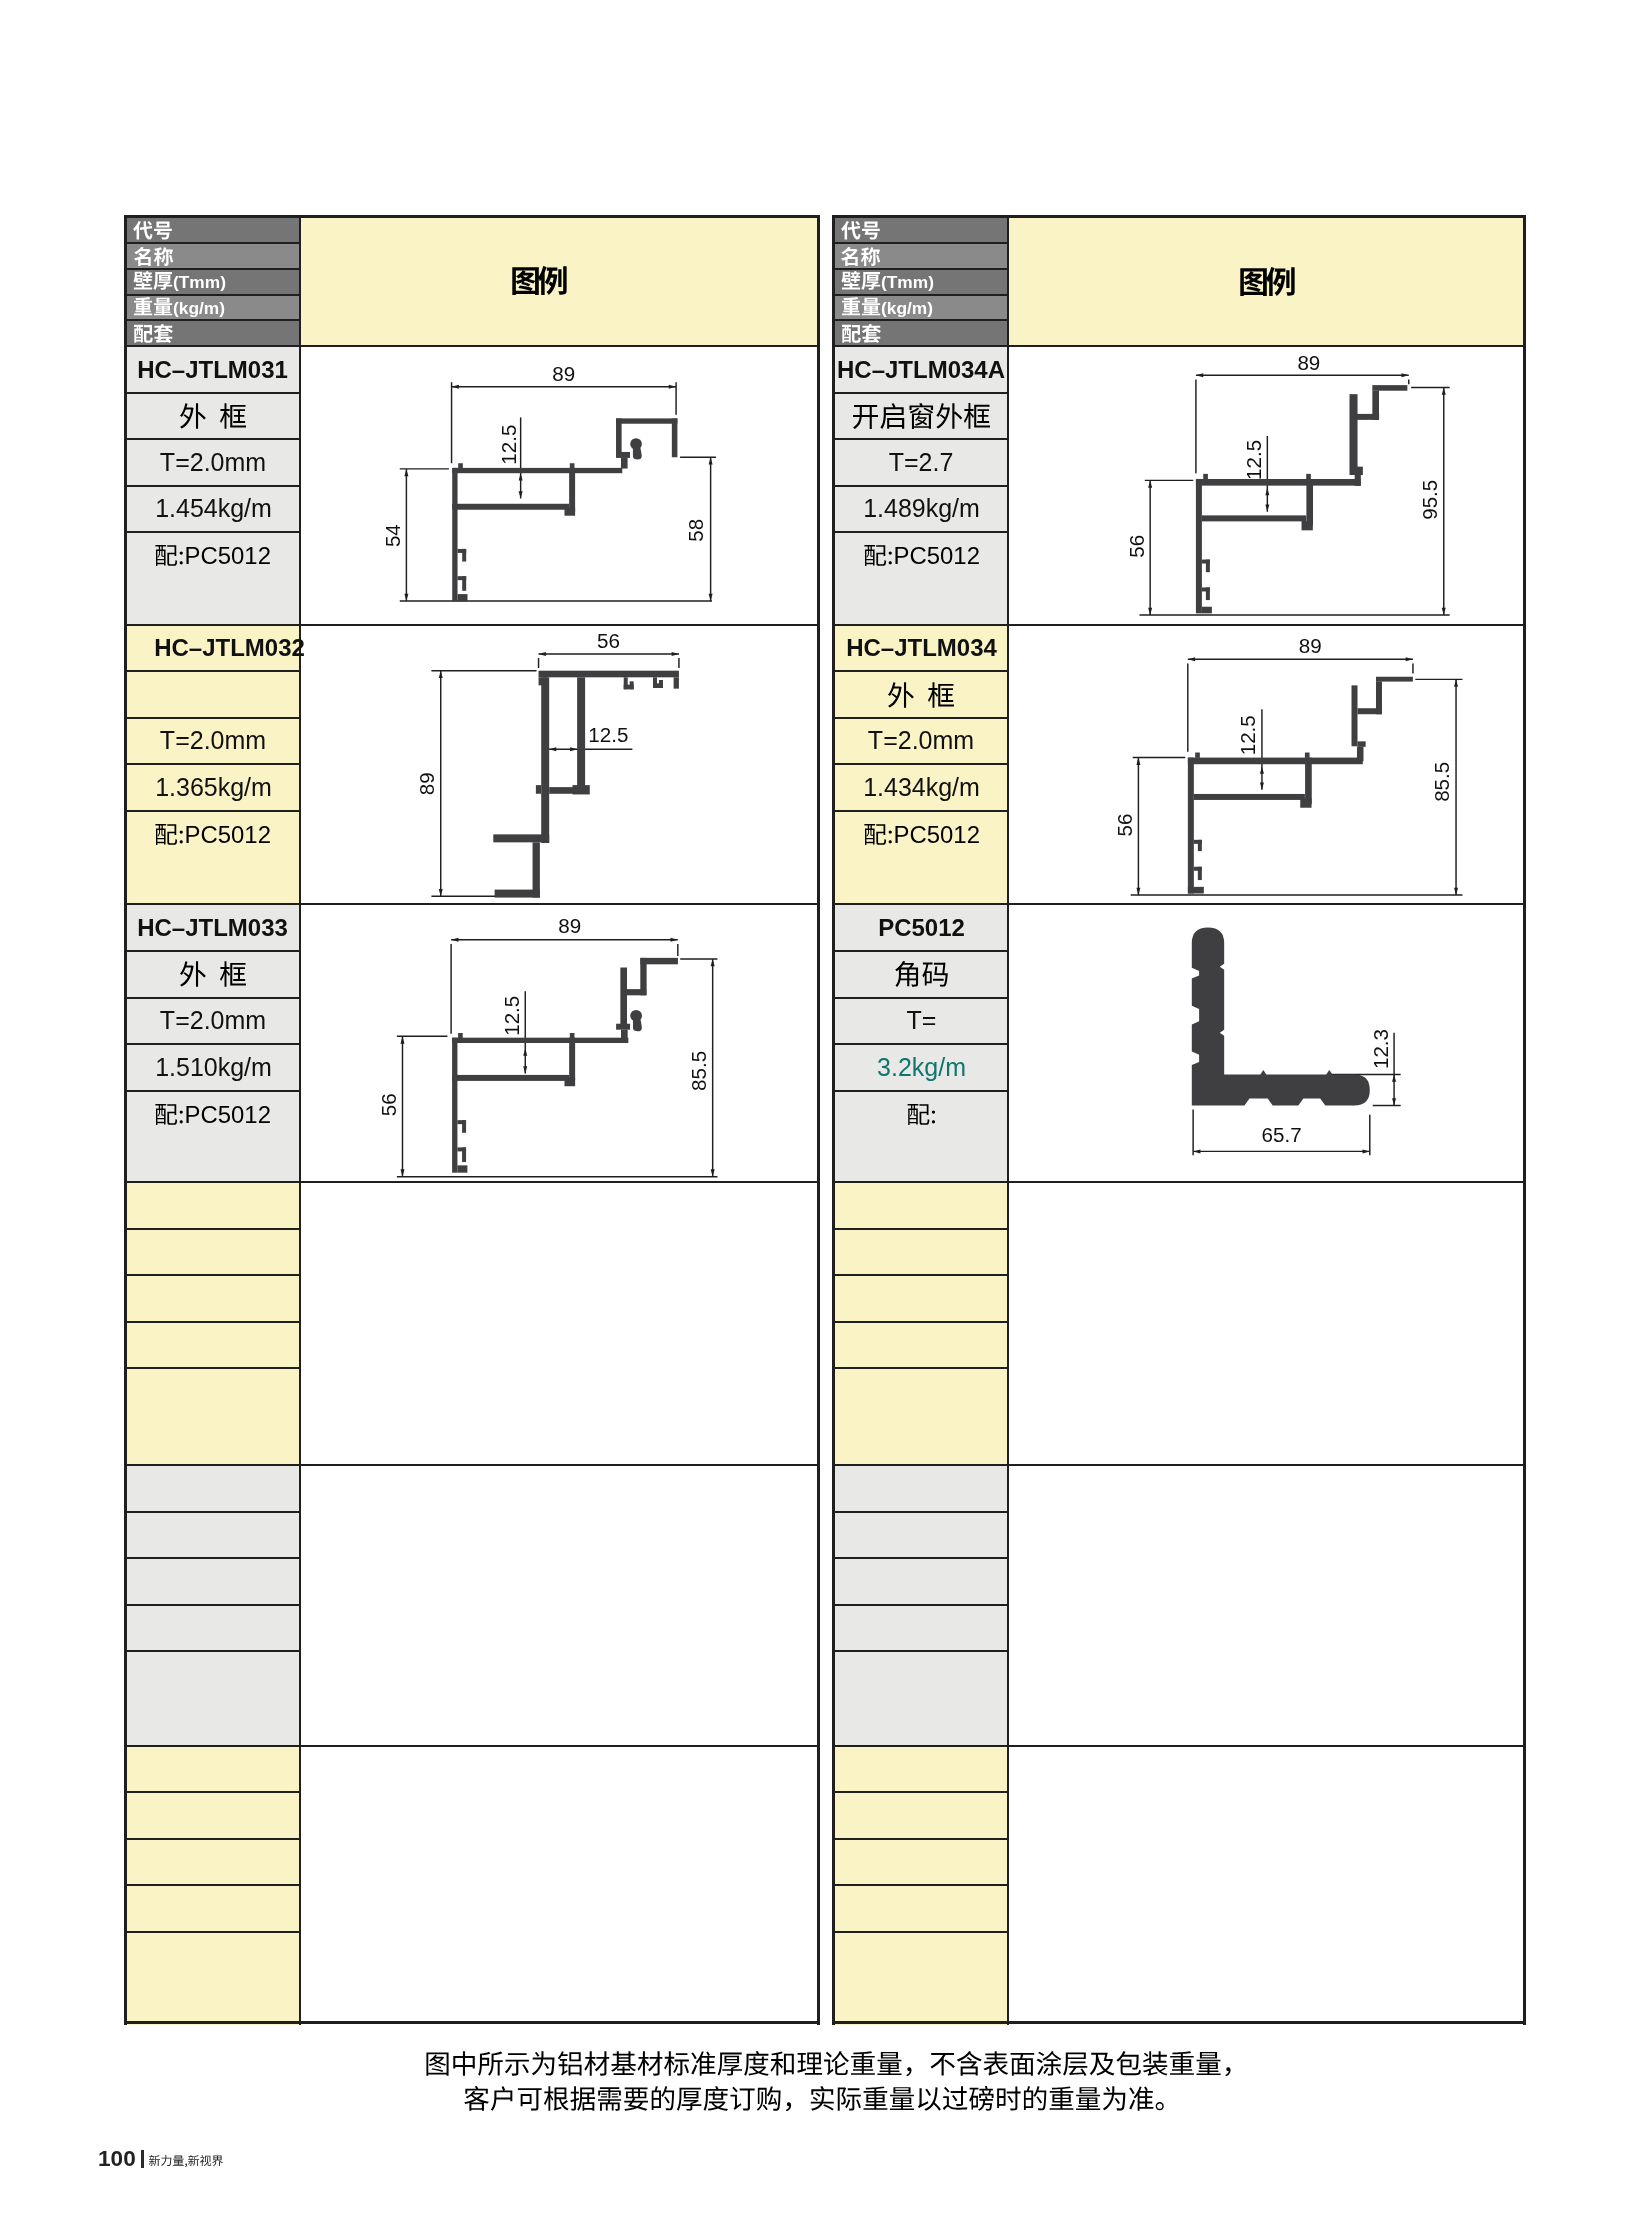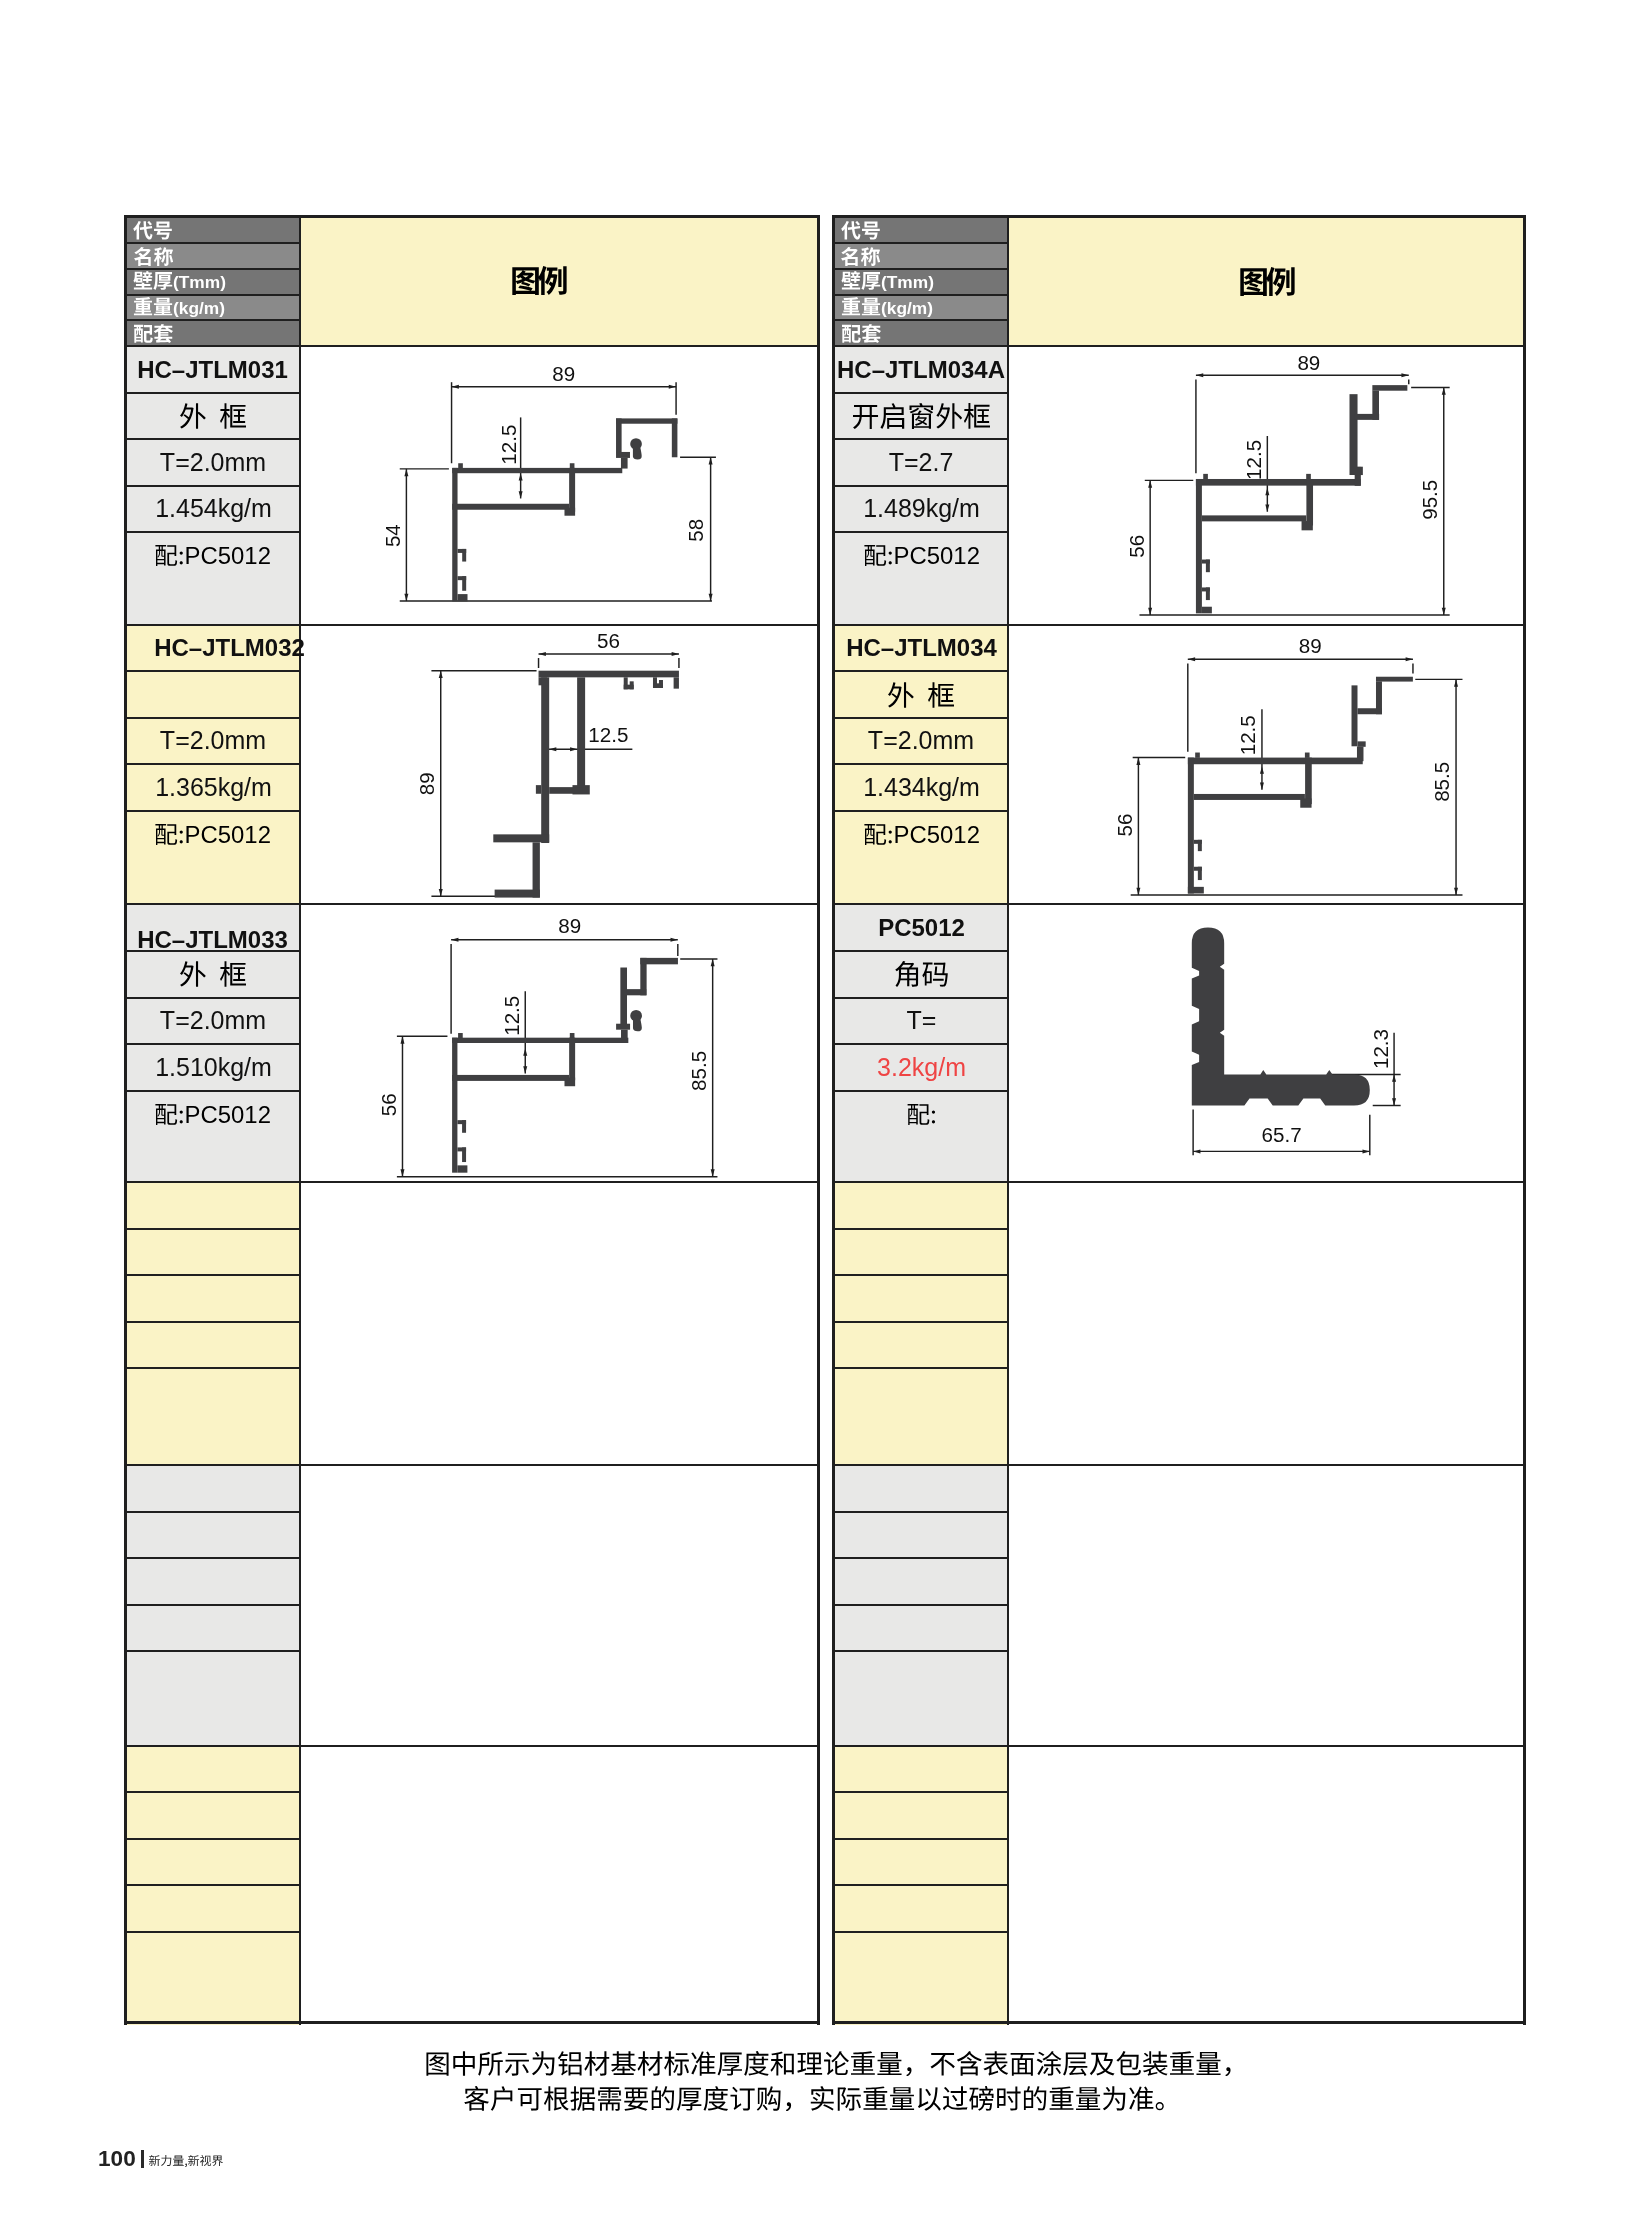--- a/index.html
+++ b/index.html
@@ -152,21 +152,21 @@
     <path fill="#000" d="M19.9 -28.6V-26H30.9V-17.3H20.1V-1.7C20.1 1.7 21.1 2.5 24.4 2.5C25.1 2.5 29.7 2.5 30.5 2.5C33.7 2.5 34.5 0.9 34.8 -5C34.1 -5.2 33 -5.7 32.3 -6.2C32.1 -1 31.9 -0 30.3 -0C29.3 -0 25.5 -0 24.7 -0C23 -0 22.7 -0.3 22.7 -1.7V-14.7H30.9V-12.2H33.5V-28.6ZM5.1 -5.7H15.1V-1.9H5.1ZM5.1 -7.7V-19.9H7.6V-17.1C7.6 -15.1 7.2 -12.8 5.1 -10.9C5.5 -10.7 6.1 -10.2 6.3 -9.9C8.6 -12 9.1 -14.8 9.1 -17V-19.9H11.1V-13.1C11.1 -11.4 11.6 -11.1 13 -11.1C13.2 -11.1 14.5 -11.1 14.8 -11.1H15.1V-7.7ZM2.1 -28.8V-26.4H7.2V-22.2H3V2.7H5.1V0.3H15.1V2.2H17.4V-22.2H13.3V-26.4H18.2V-28.8ZM9.2 -22.2V-26.4H11.3V-22.2ZM12.7 -19.9H15.1V-12.6L15 -12.7C14.9 -12.6 14.9 -12.6 14.5 -12.6C14.2 -12.6 13.3 -12.6 13.1 -12.6C12.7 -12.6 12.7 -12.7 12.7 -13.1Z M41 -14C42.3 -14 43.4 -15 43.4 -16.6C43.4 -18 42.3 -19.1 41 -19.1C39.7 -19.1 38.6 -18 38.6 -16.6C38.6 -15 39.7 -14 41 -14ZM41 0.5C42.3 0.5 43.4 -0.5 43.4 -2C43.4 -3.5 42.3 -4.5 41 -4.5C39.7 -4.5 38.6 -3.5 38.6 -2C38.6 -0.5 39.7 0.5 41 0.5Z"></path>
     <text x="46" y="0" font-family="Liberation Sans, sans-serif" font-size="36" font-weight="normal" fill="#000">PC5012</text>
   </svg>
 <div class="cell" style="left:134px;top:631px;width:157px;height:33px;font-size:24px;font-weight:bold;color:#111;white-space:nowrap;margin-left:17px;">HC–JTLM032</div>
 <div class="cell" style="left:156px;top:724px;width:114px;height:33px;font-size:25px;font-weight:normal;color:#111;white-space:nowrap;">T=2.0mm</div>
 <div class="cell" style="left:151px;top:771px;width:125px;height:33px;font-size:25px;font-weight:normal;color:#111;white-space:nowrap;">1.365kg/m</div>
 <svg style="position:absolute;left:154px;top:824px" width="117" height="21" viewBox="0 -28.8 176.1 31.6">
     <path fill="#000" d="M19.9 -28.6V-26H30.9V-17.3H20.1V-1.7C20.1 1.7 21.1 2.5 24.4 2.5C25.1 2.5 29.7 2.5 30.5 2.5C33.7 2.5 34.5 0.9 34.8 -5C34.1 -5.2 33 -5.7 32.3 -6.2C32.1 -1 31.9 -0 30.3 -0C29.3 -0 25.5 -0 24.7 -0C23 -0 22.7 -0.3 22.7 -1.7V-14.7H30.9V-12.2H33.5V-28.6ZM5.1 -5.7H15.1V-1.9H5.1ZM5.1 -7.7V-19.9H7.6V-17.1C7.6 -15.1 7.2 -12.8 5.1 -10.9C5.5 -10.7 6.1 -10.2 6.3 -9.9C8.6 -12 9.1 -14.8 9.1 -17V-19.9H11.1V-13.1C11.1 -11.4 11.6 -11.1 13 -11.1C13.2 -11.1 14.5 -11.1 14.8 -11.1H15.1V-7.7ZM2.1 -28.8V-26.4H7.2V-22.2H3V2.7H5.1V0.3H15.1V2.2H17.4V-22.2H13.3V-26.4H18.2V-28.8ZM9.2 -22.2V-26.4H11.3V-22.2ZM12.7 -19.9H15.1V-12.6L15 -12.7C14.9 -12.6 14.9 -12.6 14.5 -12.6C14.2 -12.6 13.3 -12.6 13.1 -12.6C12.7 -12.6 12.7 -12.7 12.7 -13.1Z M41 -14C42.3 -14 43.4 -15 43.4 -16.6C43.4 -18 42.3 -19.1 41 -19.1C39.7 -19.1 38.6 -18 38.6 -16.6C38.6 -15 39.7 -14 41 -14ZM41 0.5C42.3 0.5 43.4 -0.5 43.4 -2C43.4 -3.5 42.3 -4.5 41 -4.5C39.7 -4.5 38.6 -3.5 38.6 -2C38.6 -0.5 39.7 0.5 41 0.5Z"></path>
     <text x="46" y="0" font-family="Liberation Sans, sans-serif" font-size="36" font-weight="normal" fill="#000">PC5012</text>
   </svg>
-<div class="cell" style="left:134px;top:911px;width:157px;height:33px;font-size:24px;font-weight:bold;color:#111;white-space:nowrap;margin-top:12px;">HC–JTLM033</div>
+<div class="cell" style="left:134px;top:911px;width:157px;height:33px;font-size:24px;font-weight:bold;color:#111;white-space:nowrap;">HC–JTLM033</div>
 <svg style="position:absolute;left:180px;top:961px" width="66" height="26" viewBox="1.6 -35.4 99.6 38.7">
     <path fill="#000" d="M9.7 -35.3C8.2 -27.9 5.5 -21 1.6 -16.6C2.4 -16.2 3.7 -15.2 4.3 -14.6C6.7 -17.6 8.7 -21.5 10.3 -25.9H18.3C17.6 -21.4 16.5 -17.6 15 -14.2C13.2 -15.8 10.8 -17.6 8.7 -18.8L6.8 -16.7C9.1 -15.2 11.8 -13.1 13.7 -11.4C10.6 -5.9 6.6 -2.1 1.6 0.4C2.4 1 3.7 2.2 4.2 3C13.2 -1.9 19.8 -11.7 22.1 -28.3L19.9 -29L19.2 -28.9H11.3C11.9 -30.7 12.4 -32.7 12.9 -34.7ZM25.7 -35.3V3.3H28.9V-19.6C32.3 -16.8 36.1 -13.2 38 -10.8L40.6 -13.1C38.3 -15.7 33.7 -19.7 30.1 -22.6L28.9 -21.7V-35.3Z M100.5 -32.8H77.4V1.3H101.2V-1.6H80.5V-29.9H100.5ZM81.9 -8.4V-5.6H99.9V-8.4H92.1V-15H98.7V-17.6H92.1V-23.5H99.6V-26.2H82.3V-23.5H89.1V-17.6H83V-15H89.1V-8.4ZM68.8 -35.4V-26.6H62.6V-23.6H68.5C67.2 -18.1 64.6 -11.7 62 -8.5C62.5 -7.7 63.2 -6.3 63.5 -5.5C65.4 -8.1 67.4 -12.4 68.8 -16.9V3.2H71.7V-18.7C73.1 -16.8 74.7 -14.4 75.4 -13.1L77.1 -15.8C76.3 -16.8 73 -20.8 71.7 -22.1V-23.6H76.4V-26.6H71.7V-35.4Z"></path>
   </svg>
 <div class="cell" style="left:156px;top:1004px;width:114px;height:33px;font-size:25px;font-weight:normal;color:#111;white-space:nowrap;">T=2.0mm</div>
 <div class="cell" style="left:151px;top:1051px;width:125px;height:33px;font-size:25px;font-weight:normal;color:#111;white-space:nowrap;">1.510kg/m</div>
 <svg style="position:absolute;left:154px;top:1104px" width="117" height="21" viewBox="0 -28.8 176.1 31.6">
     <path fill="#000" d="M19.9 -28.6V-26H30.9V-17.3H20.1V-1.7C20.1 1.7 21.1 2.5 24.4 2.5C25.1 2.5 29.7 2.5 30.5 2.5C33.7 2.5 34.5 0.9 34.8 -5C34.1 -5.2 33 -5.7 32.3 -6.2C32.1 -1 31.9 -0 30.3 -0C29.3 -0 25.5 -0 24.7 -0C23 -0 22.7 -0.3 22.7 -1.7V-14.7H30.9V-12.2H33.5V-28.6ZM5.1 -5.7H15.1V-1.9H5.1ZM5.1 -7.7V-19.9H7.6V-17.1C7.6 -15.1 7.2 -12.8 5.1 -10.9C5.5 -10.7 6.1 -10.2 6.3 -9.9C8.6 -12 9.1 -14.8 9.1 -17V-19.9H11.1V-13.1C11.1 -11.4 11.6 -11.1 13 -11.1C13.2 -11.1 14.5 -11.1 14.8 -11.1H15.1V-7.7ZM2.1 -28.8V-26.4H7.2V-22.2H3V2.7H5.1V0.3H15.1V2.2H17.4V-22.2H13.3V-26.4H18.2V-28.8ZM9.2 -22.2V-26.4H11.3V-22.2ZM12.7 -19.9H15.1V-12.6L15 -12.7C14.9 -12.6 14.9 -12.6 14.5 -12.6C14.2 -12.6 13.3 -12.6 13.1 -12.6C12.7 -12.6 12.7 -12.7 12.7 -13.1Z M41 -14C42.3 -14 43.4 -15 43.4 -16.6C43.4 -18 42.3 -19.1 41 -19.1C39.7 -19.1 38.6 -18 38.6 -16.6C38.6 -15 39.7 -14 41 -14ZM41 0.5C42.3 0.5 43.4 -0.5 43.4 -2C43.4 -3.5 42.3 -4.5 41 -4.5C39.7 -4.5 38.6 -3.5 38.6 -2C38.6 -0.5 39.7 0.5 41 0.5Z"></path>
     <text x="46" y="0" font-family="Liberation Sans, sans-serif" font-size="36" font-weight="normal" fill="#000">PC5012</text>
   </svg>
 <div class="cell" style="left:834px;top:353px;width:174px;height:33px;font-size:24px;font-weight:bold;color:#111;white-space:nowrap;">HC–JTLM034A</div>
@@ -187,21 +187,21 @@
 <div class="cell" style="left:859px;top:771px;width:125px;height:33px;font-size:25px;font-weight:normal;color:#111;white-space:nowrap;">1.434kg/m</div>
 <svg style="position:absolute;left:863px;top:824px" width="117" height="21" viewBox="0 -28.8 176.1 31.6">
     <path fill="#000" d="M19.9 -28.6V-26H30.9V-17.3H20.1V-1.7C20.1 1.7 21.1 2.5 24.4 2.5C25.1 2.5 29.7 2.5 30.5 2.5C33.7 2.5 34.5 0.9 34.8 -5C34.1 -5.2 33 -5.7 32.3 -6.2C32.1 -1 31.9 -0 30.3 -0C29.3 -0 25.5 -0 24.7 -0C23 -0 22.7 -0.3 22.7 -1.7V-14.7H30.9V-12.2H33.5V-28.6ZM5.1 -5.7H15.1V-1.9H5.1ZM5.1 -7.7V-19.9H7.6V-17.1C7.6 -15.1 7.2 -12.8 5.1 -10.9C5.5 -10.7 6.1 -10.2 6.3 -9.9C8.6 -12 9.1 -14.8 9.1 -17V-19.9H11.1V-13.1C11.1 -11.4 11.6 -11.1 13 -11.1C13.2 -11.1 14.5 -11.1 14.8 -11.1H15.1V-7.7ZM2.1 -28.8V-26.4H7.2V-22.2H3V2.7H5.1V0.3H15.1V2.2H17.4V-22.2H13.3V-26.4H18.2V-28.8ZM9.2 -22.2V-26.4H11.3V-22.2ZM12.7 -19.9H15.1V-12.6L15 -12.7C14.9 -12.6 14.9 -12.6 14.5 -12.6C14.2 -12.6 13.3 -12.6 13.1 -12.6C12.7 -12.6 12.7 -12.7 12.7 -13.1Z M41 -14C42.3 -14 43.4 -15 43.4 -16.6C43.4 -18 42.3 -19.1 41 -19.1C39.7 -19.1 38.6 -18 38.6 -16.6C38.6 -15 39.7 -14 41 -14ZM41 0.5C42.3 0.5 43.4 -0.5 43.4 -2C43.4 -3.5 42.3 -4.5 41 -4.5C39.7 -4.5 38.6 -3.5 38.6 -2C38.6 -0.5 39.7 0.5 41 0.5Z"></path>
     <text x="46" y="0" font-family="Liberation Sans, sans-serif" font-size="36" font-weight="normal" fill="#000">PC5012</text>
   </svg>
 <div class="cell" style="left:875px;top:911px;width:93px;height:33px;font-size:24px;font-weight:bold;color:#111;white-space:nowrap;">PC5012</div>
 <svg style="position:absolute;left:895px;top:961px" width="53" height="26" viewBox="2.4 -35.4 79.1 39.1">
     <path fill="#000" d="M11.2 -22.7H20.4V-17.4H11.2ZM11.2 -25.5H11C12.3 -26.9 13.5 -28.4 14.5 -29.8H26.4C25.4 -28.4 24.2 -26.8 23 -25.5ZM33.6 -22.7V-17.4H23.6V-22.7ZM14.2 -35.4C12.1 -31.2 8 -26 2.4 -22.2C3.1 -21.8 4.2 -20.7 4.7 -19.9C5.9 -20.7 7 -21.6 8 -22.6V-15C8 -9.8 7.4 -3.2 2.8 1.4C3.4 1.8 4.7 3.1 5.2 3.7C8 0.9 9.5 -2.7 10.3 -6.3H20.4V2.4H23.6V-6.3H33.6V-0.8C33.6 -0.1 33.3 0.1 32.6 0.1C31.9 0.2 29.3 0.2 26.7 0.1C27.1 1 27.7 2.4 27.8 3.2C31.3 3.2 33.6 3.2 35 2.6C36.3 2.1 36.8 1.2 36.8 -0.7V-25.5H26.7C28.3 -27.3 29.9 -29.3 30.9 -31.2L28.8 -32.7L28.3 -32.5H16.3L17.6 -34.7ZM11.2 -14.6H20.4V-9.2H10.8C11.1 -11 11.2 -12.9 11.2 -14.6ZM33.6 -14.6V-9.2H23.6V-14.6Z M59.2 -8.6V-5.8H75.3V-8.6ZM62.6 -27.3C62.3 -23.1 61.8 -17.5 61.2 -14.2H62.1L78.2 -14.1C77.4 -4.9 76.5 -1.2 75.4 -0.1C75 0.3 74.6 0.4 73.8 0.4C73.1 0.4 71.2 0.4 69.2 0.2C69.7 1 70 2.2 70.1 3.1C72.1 3.2 74 3.2 75.1 3.1C76.4 3 77.2 2.7 78 1.8C79.5 0.3 80.4 -4.1 81.4 -15.5C81.4 -15.9 81.5 -16.8 81.5 -16.8H76.3C76.9 -22.1 77.6 -28.4 78 -32.7L75.7 -33L75.2 -32.8H60.6V-29.9H74.7C74.3 -26.2 73.8 -21.1 73.3 -16.8H64.6C64.9 -20 65.4 -23.9 65.6 -27.1ZM44.1 -33.1V-30.2H49.3C48.1 -23.7 46.2 -17.8 43.2 -13.8C43.7 -12.9 44.4 -11.2 44.6 -10.4C45.4 -11.4 46.2 -12.6 46.9 -13.8V1.4H49.6V-1.9H57.3V-20.1H49.6C50.7 -23.3 51.6 -26.7 52.3 -30.2H58.5V-33.1ZM49.6 -17.3H54.6V-4.7H49.6Z"></path>
   </svg>
 <div class="cell" style="left:903px;top:1004px;width:37px;height:33px;font-size:25px;font-weight:normal;color:#111;white-space:nowrap;">T=</div>
-<div class="cell" style="left:873px;top:1051px;width:97px;height:33px;font-size:25px;font-weight:normal;color:#ef4444;white-space:nowrap;">3.2kg/m</div>
+<div class="cell" style="left:873px;top:1051px;width:97px;height:33px;font-size:25px;font-weight:normal;color:#0f766e;white-space:nowrap;">3.2kg/m</div>
 <svg style="position:absolute;left:906px;top:1104px" width="31" height="21" viewBox="0 -28.8 46 31.6">
     <path fill="#000" d="M19.9 -28.6V-26H30.9V-17.3H20.1V-1.7C20.1 1.7 21.1 2.5 24.4 2.5C25.1 2.5 29.7 2.5 30.5 2.5C33.7 2.5 34.5 0.9 34.8 -5C34.1 -5.2 33 -5.7 32.3 -6.2C32.1 -1 31.9 -0 30.3 -0C29.3 -0 25.5 -0 24.7 -0C23 -0 22.7 -0.3 22.7 -1.7V-14.7H30.9V-12.2H33.5V-28.6ZM5.1 -5.7H15.1V-1.9H5.1ZM5.1 -7.7V-19.9H7.6V-17.1C7.6 -15.1 7.2 -12.8 5.1 -10.9C5.5 -10.7 6.1 -10.2 6.3 -9.9C8.6 -12 9.1 -14.8 9.1 -17V-19.9H11.1V-13.1C11.1 -11.4 11.6 -11.1 13 -11.1C13.2 -11.1 14.5 -11.1 14.8 -11.1H15.1V-7.7ZM2.1 -28.8V-26.4H7.2V-22.2H3V2.7H5.1V0.3H15.1V2.2H17.4V-22.2H13.3V-26.4H18.2V-28.8ZM9.2 -22.2V-26.4H11.3V-22.2ZM12.7 -19.9H15.1V-12.6L15 -12.7C14.9 -12.6 14.9 -12.6 14.5 -12.6C14.2 -12.6 13.3 -12.6 13.1 -12.6C12.7 -12.6 12.7 -12.7 12.7 -13.1Z M41 -14C42.3 -14 43.4 -15 43.4 -16.6C43.4 -18 42.3 -19.1 41 -19.1C39.7 -19.1 38.6 -18 38.6 -16.6C38.6 -15 39.7 -14 41 -14ZM41 0.5C42.3 0.5 43.4 -0.5 43.4 -2C43.4 -3.5 42.3 -4.5 41 -4.5C39.7 -4.5 38.6 -3.5 38.6 -2C38.6 -0.5 39.7 0.5 41 0.5Z"></path>
     <text x="46" y="0" font-family="Liberation Sans, sans-serif" font-size="36" font-weight="normal" fill="#000"></text>
   </svg>
 <svg class="abs" style="left:303px;top:347px" width="515" height="275" viewBox="455 522 774 414">
     <line x1="678" y1="575" x2="678" y2="697" stroke="#1f1f1f" stroke-width="2.2"></line>
     <line x1="1016" y1="575" x2="1016" y2="624" stroke="#1f1f1f" stroke-width="2.2"></line>
     <line x1="678" y1="582" x2="1016" y2="582" stroke="#1f1f1f" stroke-width="2.2"></line>
     <polygon points="678,582 689,579 689,585" fill="#1f1f1f"></polygon>
     <polygon points="1016,582 1005,579 1005,585" fill="#1f1f1f"></polygon>

